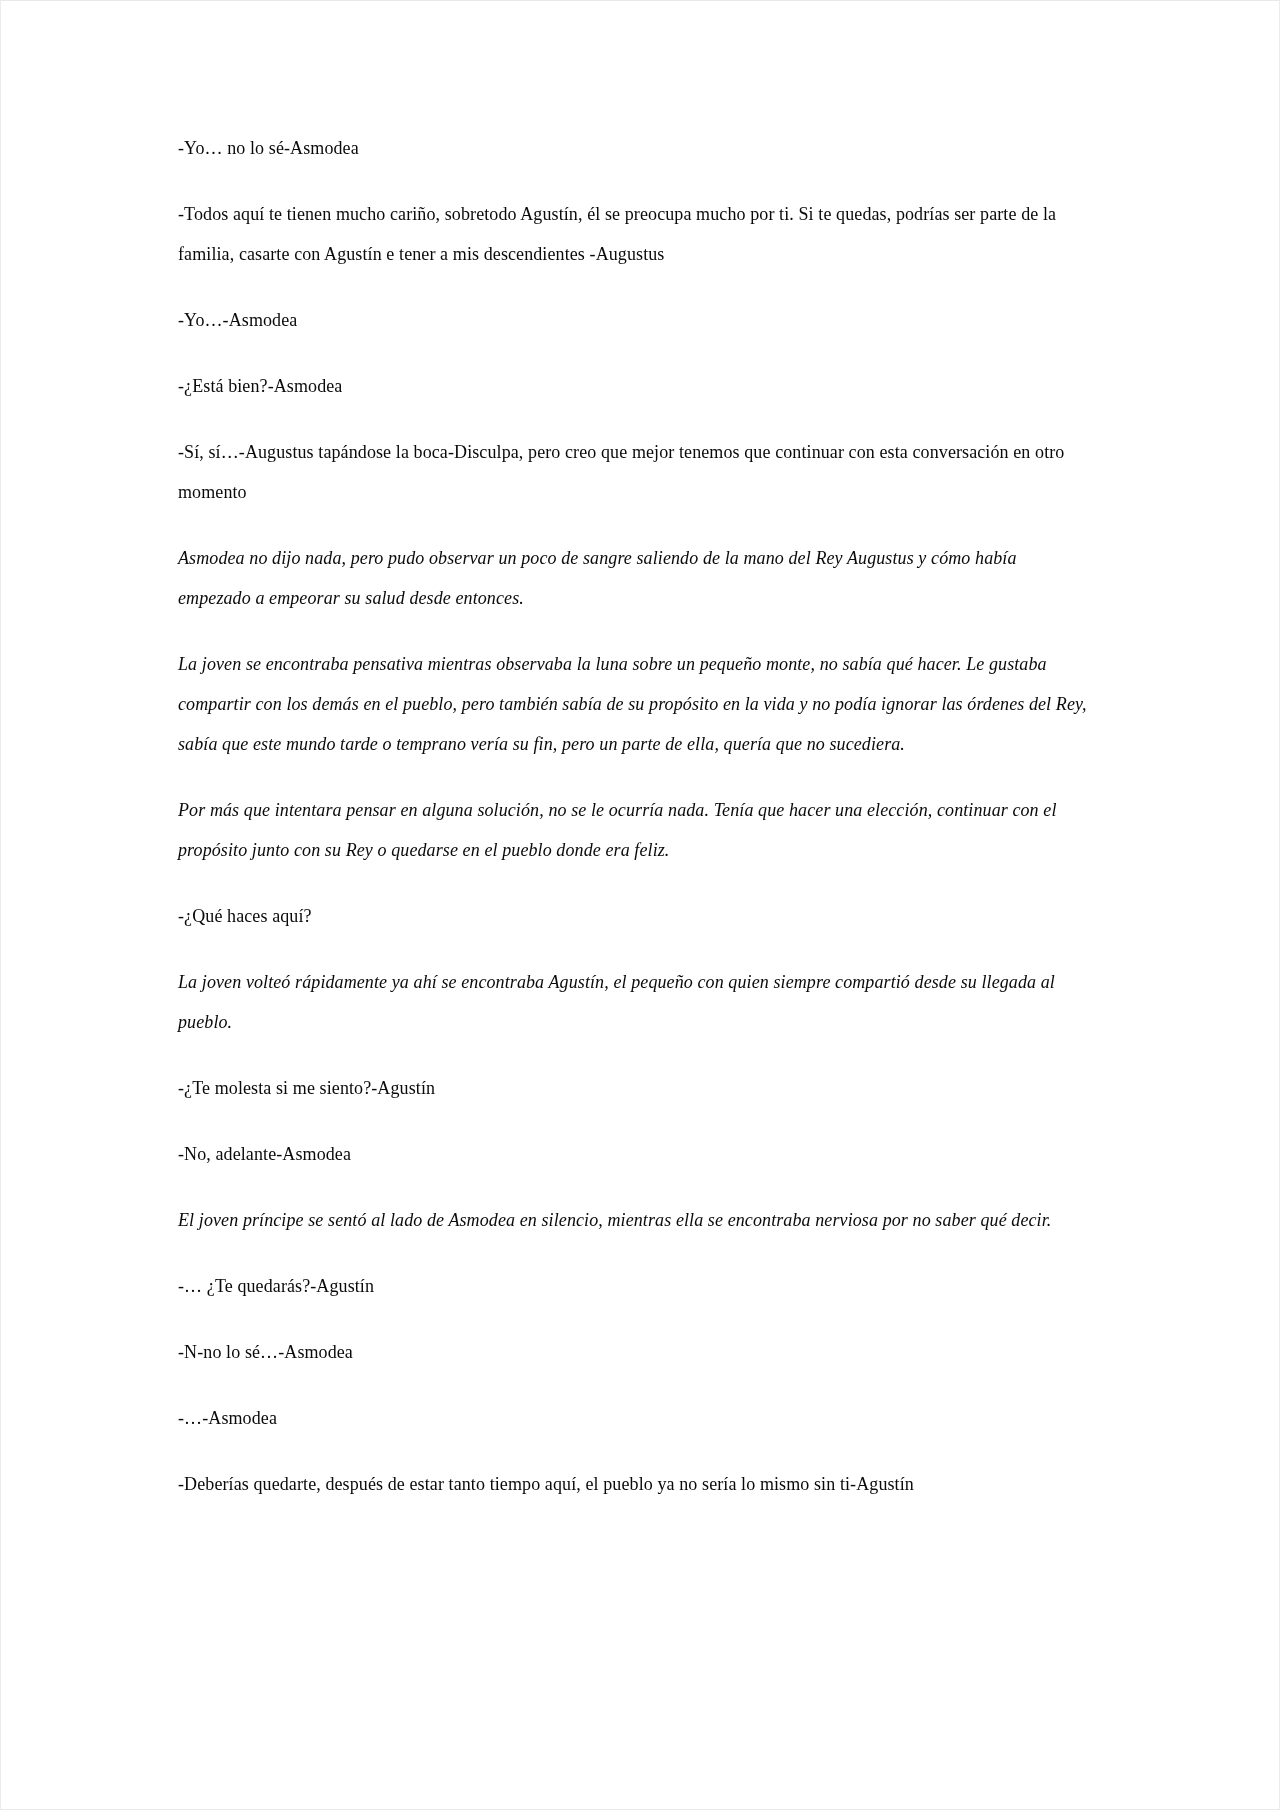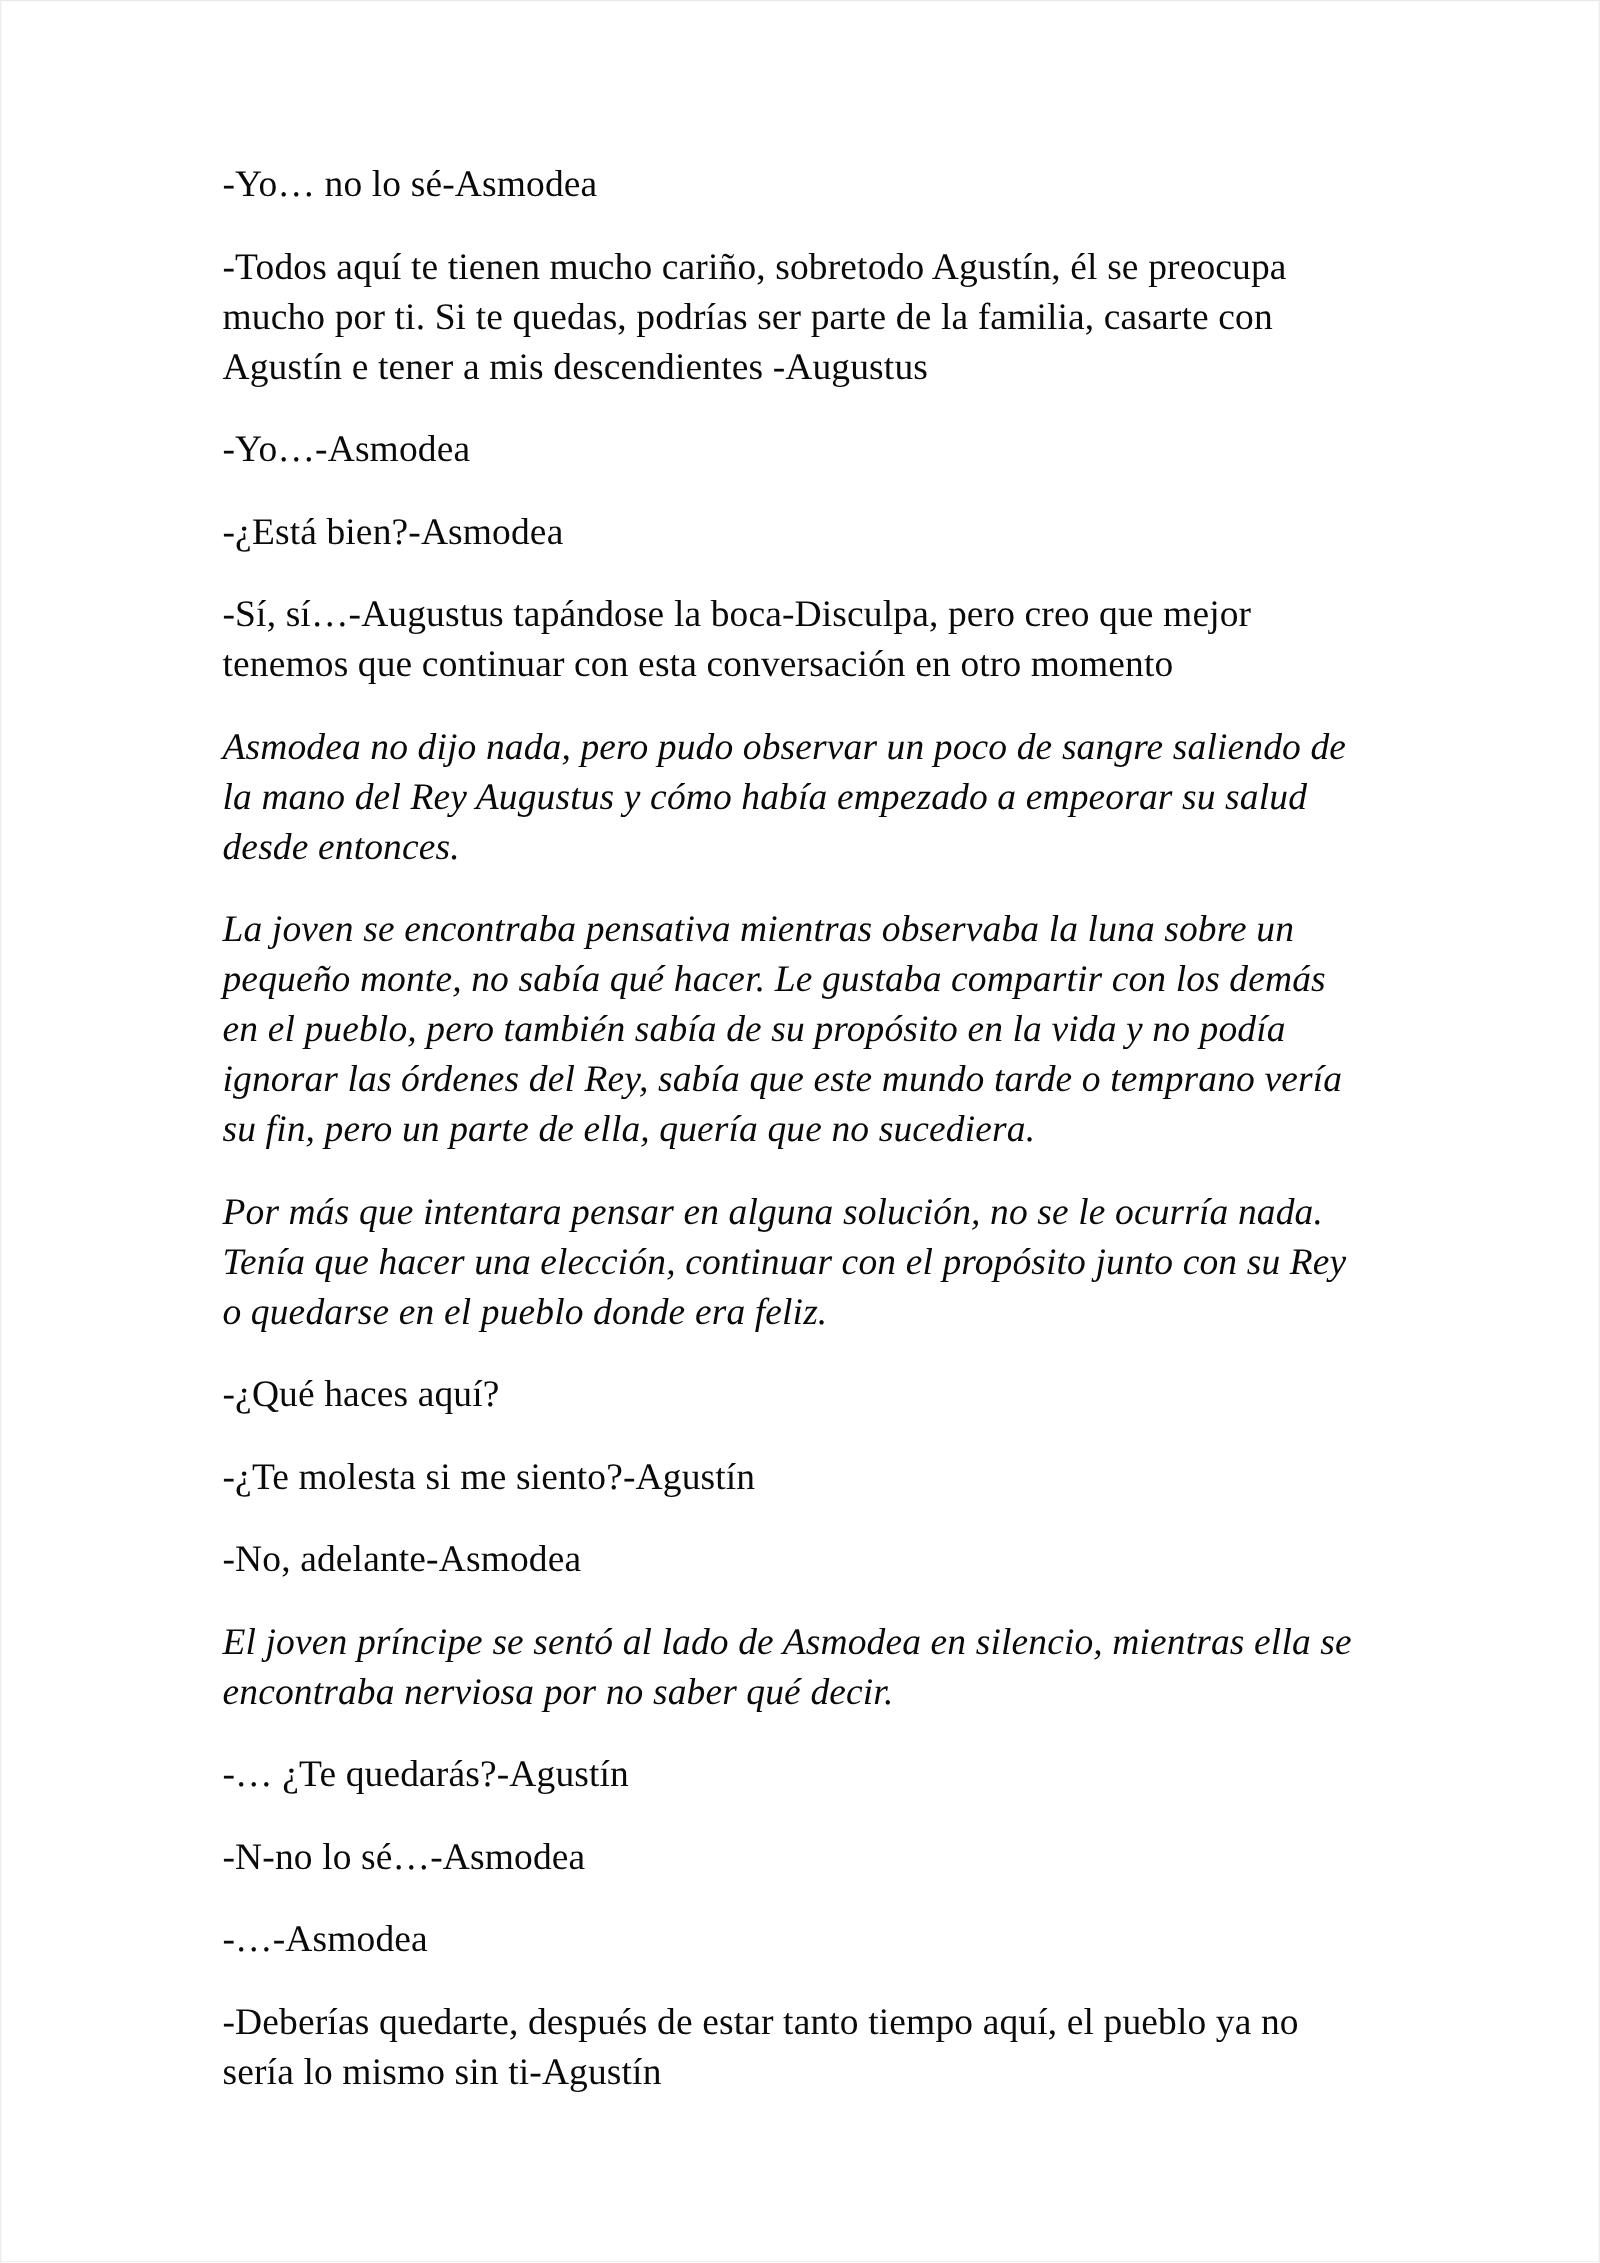--- a/index.html
+++ b/index.html
@@ -37,21 +37,21 @@
 
   .content {
     position: absolute;
     left: 178px;
     top: 128px;
     width: 912px;
   }
 
   p.para {
     font-family: "Liberation Serif", "DejaVu Serif", serif;
-    font-size: 30px;
+    font-size: 18px;
     line-height: 40px;
     color: #0a0a0a;
     margin: 0 0 26px 0;
     text-align: left;
     letter-spacing: 0.1px;
     -webkit-font-smoothing: antialiased;
   }
   p.para.italic {
     font-style: italic;
   }
@@ -71,20 +71,21 @@
   <div class="content">
     <p class="para">-Yo… no lo sé-Asmodea</p>
     <p class="para">-Todos aquí te tienen mucho cariño, sobretodo Agustín, él se preocupa mucho por ti. Si te quedas, podrías ser parte de la familia, casarte con Agustín e tener a mis descendientes -Augustus</p>
     <p class="para">-Yo…-Asmodea</p>
     <p class="para">-¿Está bien?-Asmodea</p>
     <p class="para">-Sí, sí…-Augustus tapándose la boca-Disculpa, pero creo que mejor tenemos que continuar con esta conversación en otro momento</p>
     <p class="para italic">Asmodea no dijo nada, pero pudo observar un poco de sangre saliendo de la mano del Rey Augustus y cómo había empezado a empeorar su salud desde entonces.</p>
     <p class="para italic">La joven se encontraba pensativa mientras observaba la luna sobre un pequeño monte, no sabía qué hacer. Le gustaba compartir con los demás en el pueblo, pero también sabía de su propósito en la vida y no podía ignorar las órdenes del Rey, sabía que este mundo tarde o temprano vería su fin, pero un parte de ella, quería que no sucediera.</p>
     <p class="para italic">Por más que intentara pensar en alguna solución, no se le ocurría nada. Tenía que hacer una elección, continuar con el propósito junto con su Rey o quedarse en el pueblo donde era feliz.</p>
     <p class="para">-¿Qué haces aquí?</p>
+    <p class="para italic">La joven volteó rápidamente ya ahí se encontraba Agustín, el pequeño con quien siempre compartió desde su llegada al pueblo.</p>
     <p class="para">-¿Te molesta si me siento?-Agustín</p>
     <p class="para">-No, adelante-Asmodea</p>
     <p class="para italic">El joven príncipe se sentó al lado de Asmodea en silencio, mientras ella se encontraba nerviosa por no saber qué decir.</p>
     <p class="para">-… ¿Te quedarás?-Agustín</p>
     <p class="para">-N-no lo sé…-Asmodea</p>
     <p class="para">-…-Asmodea</p>
     <p class="para">-Deberías quedarte, después de estar tanto tiempo aquí, el pueblo ya no sería lo mismo sin ti-Agustín</p>
 
   </div>
 </div>

